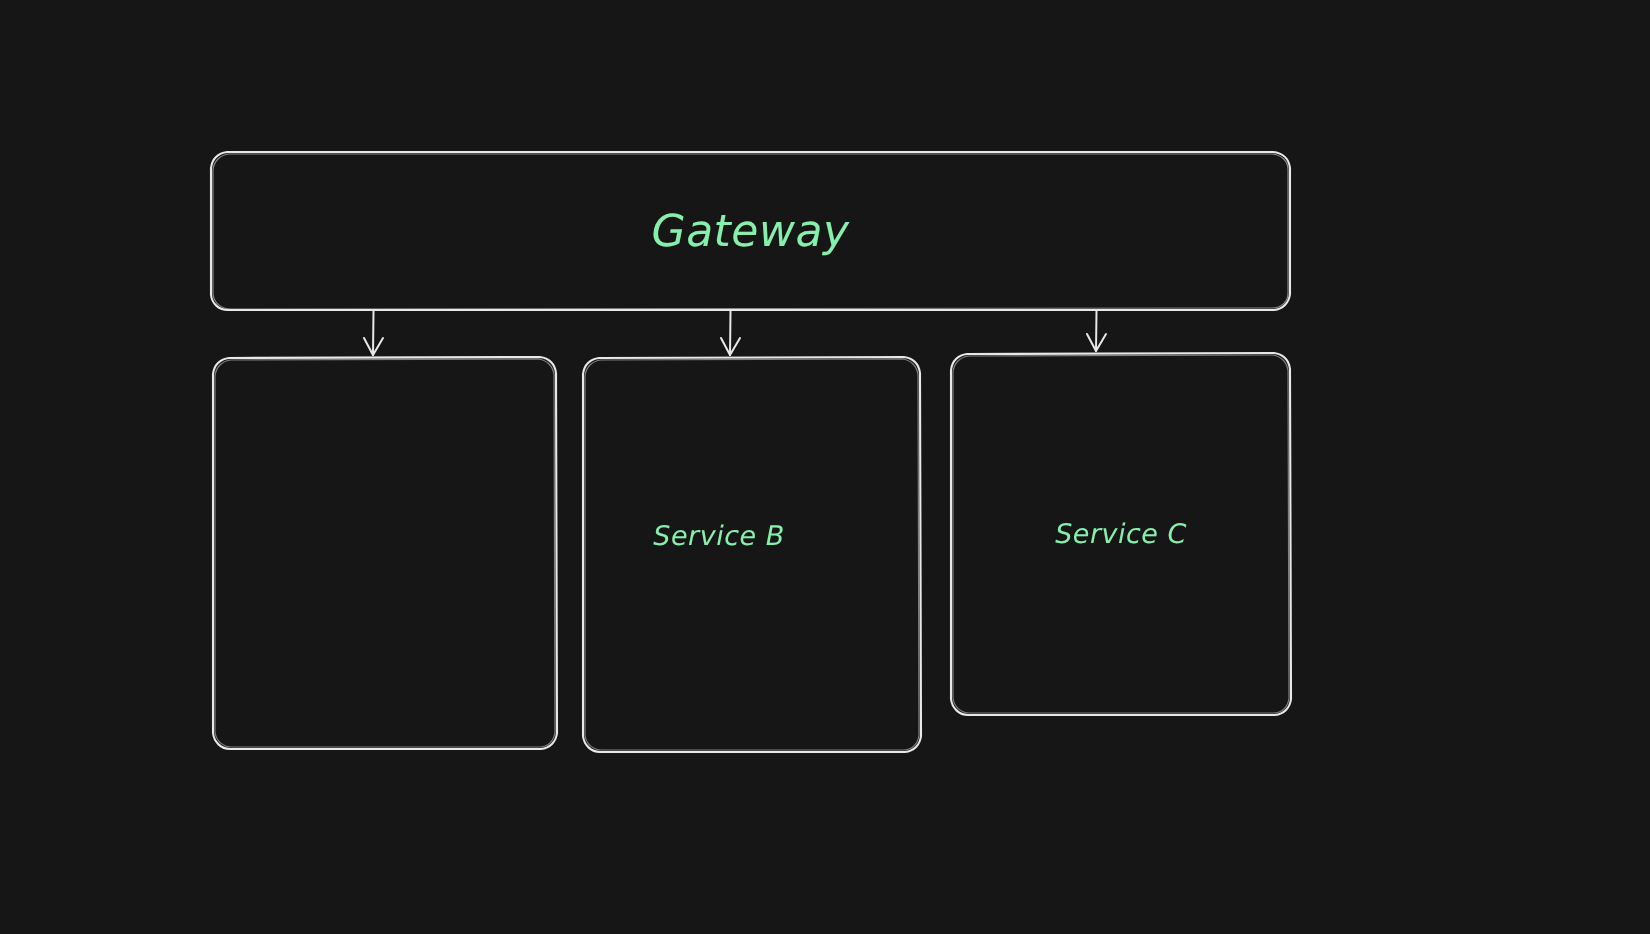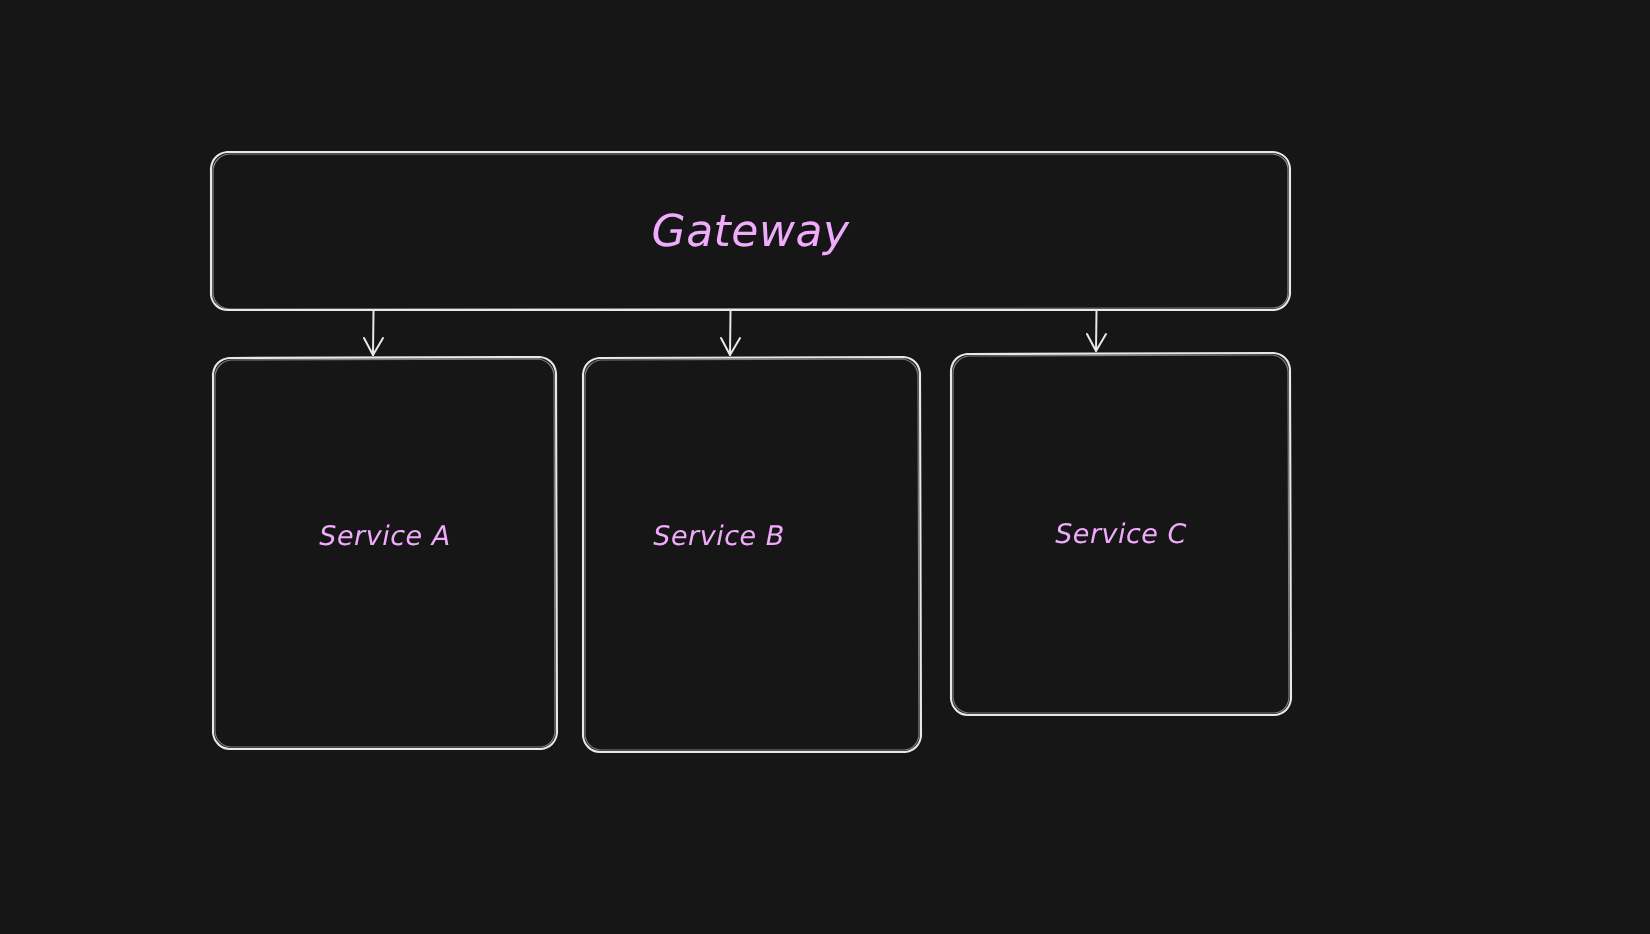--- a/index.html
+++ b/index.html
@@ -25,21 +25,21 @@
     top: 0;
     left: 0;
     width: 1650px;
     height: 934px;
   }
   .node-label {
     position: absolute;
     display: flex;
     align-items: center;
     justify-content: center;
-    color: #f0abfc;
+    color: #86efac;
     font-family: "DejaVu Sans", "Liberation Sans", sans-serif;
     font-style: italic;
     font-weight: 400;
     letter-spacing: 0.5px;
     white-space: nowrap;
     -webkit-font-smoothing: antialiased;
     text-rendering: geometricPrecision;
   }
   .label-gateway {
     font-size: 44px;
@@ -151,19 +151,18 @@
 
     <g>
       <path fill="none" stroke="#e8e8e8" stroke-width="2" stroke-linecap="round" d="M 1096.5 311 L 1096 351"></path>
       <path fill="none" stroke="#e8e8e8" stroke-width="2" stroke-linecap="round" stroke-linejoin="round" d="M 1087 334 L 1096 351 M 1106 334 L 1096 351"></path>
     </g>
 
   </svg>
 
   <div class="node-label label-gateway" style="left:211px; top:152px; width:1079px; height:158px;">Gateway</div>
 
-  <div class="node-label label-service" style="left:213px; top:457px; width:344px; height:158px;">Service A</div>
 
   <div class="node-label label-service" style="left:583px; top:457px; width:272px; height:158px;">Service B</div>
 
   <div class="node-label label-service" style="left:951px; top:455px; width:340px; height:158px;text-align:right;">Service C</div>
 
 </div>
 
 </body></html>

